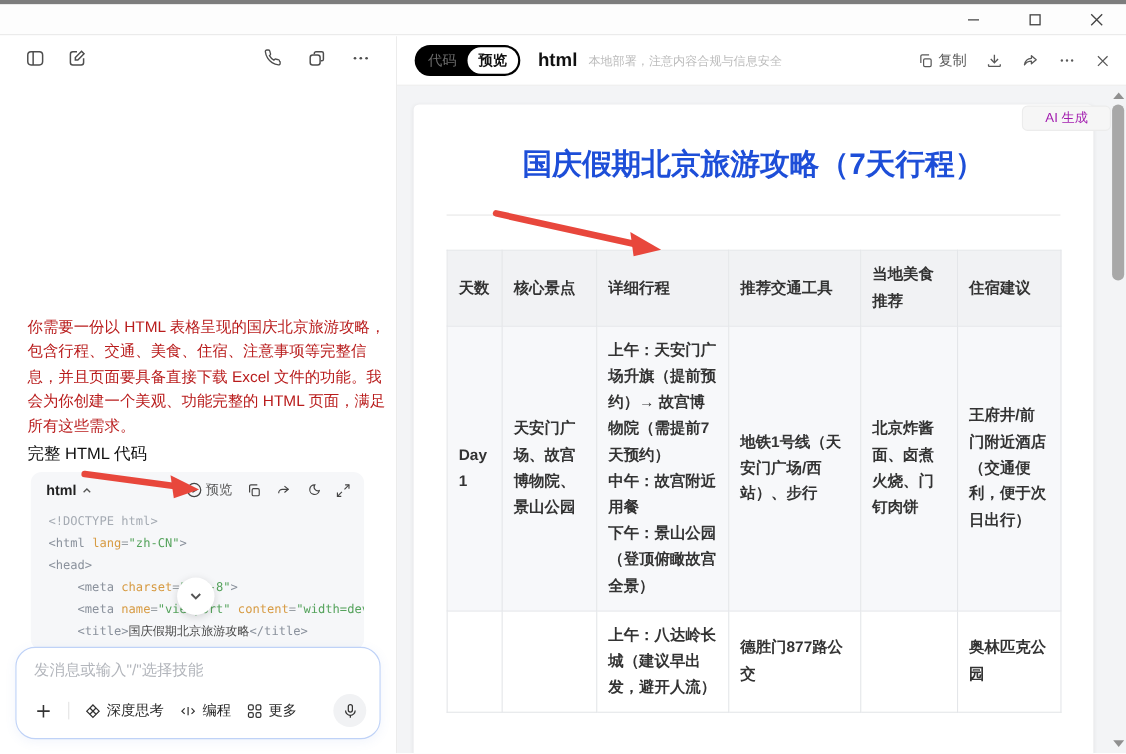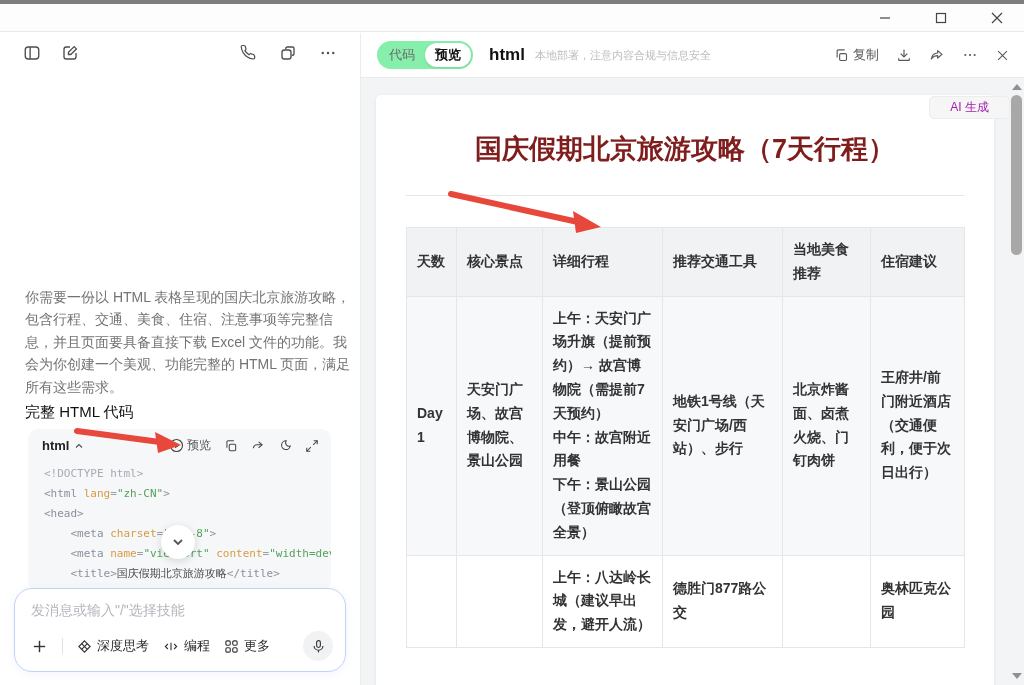--- a/index.html
+++ b/index.html
@@ -11,21 +11,21 @@
   .winbtn { width:26px; height:20px; display:flex; align-items:center; justify-content:center; color:#444; cursor:default; }
   .main { position:absolute; top:33px; left:0; right:0; bottom:0; display:flex; }
 
   
   .left-panel { position:relative; width:360px; height:100%; background:#fff; flex:0 0 360px; }
   .lp-toolbar { position:absolute; top:10px; left:22px; right:22px; display:flex; align-items:center; color:#4d4d4d; }
   .lp-toolbar .spacer { flex:1; }
   .tool-ic { width:20px; height:20px; margin-right:18px; display:inline-flex; align-items:center; justify-content:center; color:#4d4d4d; }
   .tool-ic.right { margin-right:0; margin-left:20px; }
   .user-bubble { position:absolute; top:65px; left:28px; width:303px; background:#f3f4f6; border-radius:12px; padding:13px 16px; font-size:14.5px; line-height:1.68; color:#1f1f1f; }
-  .ai-text { position:absolute; top:253px; left:25px; width:326px; font-size:14px; line-height:1.6; color:#737373; }
+  .ai-text { position:absolute; top:253px; left:25px; width:326px; font-size:14px; line-height:1.6; color:#b91c1c; }
   .code-sec-title { position:absolute; top:370px; left:25px; font-size:15px; font-weight:normal; color:#111; }
   .code-block { position:absolute; top:396px; left:28px; width:303px; height:162px; background:#f6f7f9; border-radius:10px; overflow:hidden; }
   .code-head { display:flex; align-items:center; padding:8px 12px 4px 14px; color:#3c3c3c; }
   .code-lang { font-size:13px; font-weight:bold; color:#222; display:flex; align-items:center; gap:4px; }
   .code-head .spacer { flex:1; }
   .ch-ic { display:inline-flex; align-items:center; color:#555; margin-left:13px; font-size:12px; gap:3px; }
   .code-body { padding:6px 0 0 16px; font-family:"DejaVu Sans Mono","Liberation Mono",monospace; font-size:11px; line-height:20px; white-space:pre; overflow:hidden; }
   .tok-c { color:#a5abb3; } .tok-t { color:#8a919c; } .tok-a { color:#d79b43; }
   .tok-v { color:#55a35c; } .tok-p { color:#9aa0a6; } .tok-x { color:#4a4a4a; }
   .float-chevron { position:absolute; top:492px; left:161px; width:34px; height:34px; border-radius:50%; background:#fff; box-shadow:0 2px 8px rgba(0,0,0,.15); display:flex; align-items:center; justify-content:center; color:#555; cursor:pointer; }
@@ -34,31 +34,31 @@
   .composer input::placeholder { color:#b3b6bc; }
   .composer-row { position:absolute; left:16px; right:12px; bottom:10px; display:flex; align-items:center; gap:14px; font-size:13px; color:#2b2b2b; }
   .comp-item { display:flex; align-items:center; gap:5px; cursor:pointer; }
   .comp-div { width:1px; height:16px; background:#e3e3e3; }
   .comp-spacer { flex:1; }
   .mic-btn { width:30px; height:30px; border-radius:50%; background:#f1f2f4; display:flex; align-items:center; justify-content:center; color:#333; cursor:pointer; }
 
   
   .right-panel { position:relative; flex:1; height:100%; border-left:1px solid #ececec; background:#fff; }
   .rp-header { height:45px; display:flex; align-items:center; padding:0 14px 0 16px; border-bottom:1px solid #ebebeb; background:#fff; }
-  .tab-group { display:flex; align-items:center; background:#86efac; border-radius:15px; padding:2px; height:28px; }
+  .tab-group { display:flex; align-items:center; background:#000000; border-radius:15px; padding:2px; height:28px; }
   .tab { font-size:13px; padding:3px 10px; border-radius:13px; color:#6b6b6b; cursor:pointer; }
   .tab.active { background:#fff; color:#111; font-weight:bold; box-shadow:0 1px 3px rgba(0,0,0,.12); }
   .file-type { font-size:17px; font-weight:bold; color:#111; margin-left:16px; }
   .rp-notice { font-size:11px; color:#bcbcbc; margin-left:10px; }
   .rp-header .spacer { flex:1; }
   .rp-ic { display:flex; align-items:center; gap:4px; color:#595959; font-size:13px; margin-left:17px; cursor:pointer; }
   .rp-content { position:absolute; top:45px; left:0; right:0; bottom:0; background:#f3f4f6; overflow:hidden; }
   .preview-card { position:absolute; top:17px; left:15px; width:618px; height:820px; background:#fff; border-radius:5px; box-shadow:0 1px 4px rgba(0,0,0,.07); padding:0 30px; }
   .ai-badge { position:absolute; top:18px; right:14px; background:#f6f6f6; border:1px solid #ececec; border-radius:5px; padding:2px 20px; font-size:12px; color:#a21caf; z-index:2; }
-  .pv-title { margin-top:36px; text-align:center; font-size:27px; font-weight:bold; color:#7f1d1d; }
+  .pv-title { margin-top:36px; text-align:center; font-size:27px; font-weight:bold; color:#1d4ed8; }
   .pv-divider { margin-top:28px; border-bottom:1px solid #e7e7e7; }
   .pv-btn-row { margin-top:11px; text-align:center; }
   .pv-download { display:inline-block; background:#1677ff; color:#fff; font-size:15px; padding:9px 21px; border:none; border-radius:4px; cursor:pointer; font-family:inherit; }
   .pv-h2 { margin-top:25px; font-size:20px; font-weight:bold; color:#111; }
   .preview-table { margin-top:31px; border-collapse:collapse; width:558px; font-size:14px; color:#333; table-layout:fixed; }
   .preview-table th, .preview-table td { border:1px solid #e4e6e9; padding:10px; text-align:left; vertical-align:middle; line-height:1.7; font-weight:bold; word-break:break-all; }
   .preview-table th { background:#f1f2f4; font-weight:bold; }
   .preview-table tbody tr:nth-child(odd) td { background:#f7f8fa; }
   .preview-table td.col-2 { white-space:pre-line; }
   

